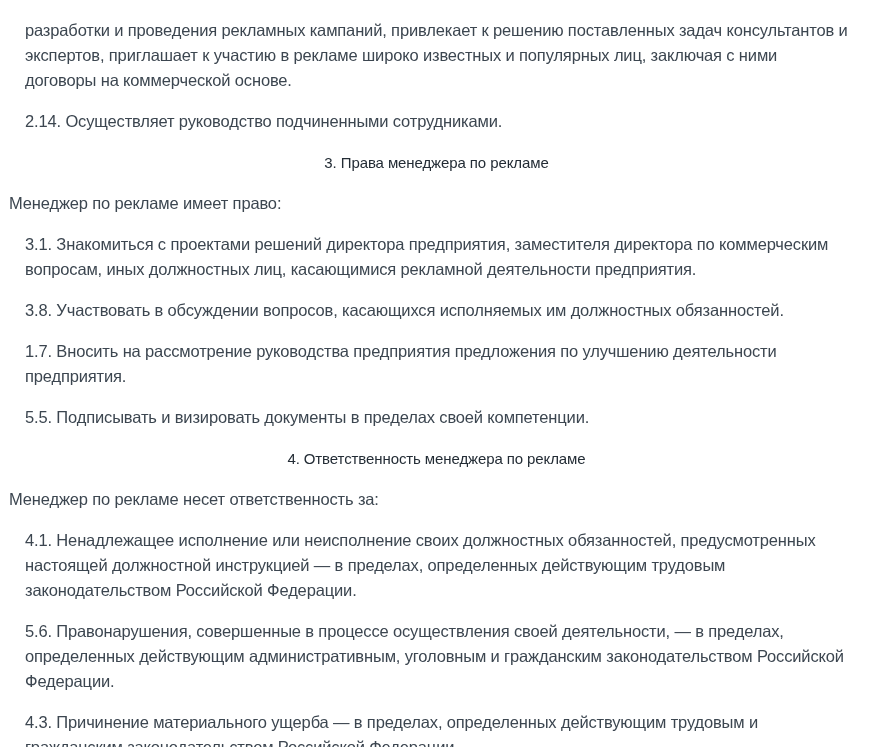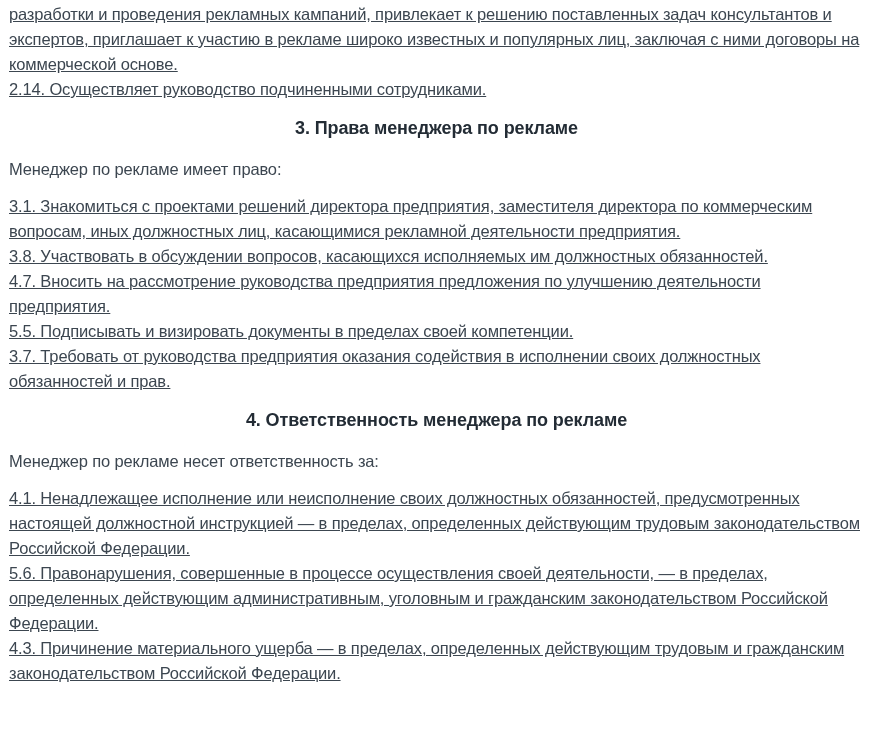--- a/index.html
+++ b/index.html
@@ -16,46 +16,44 @@
   .doc {
     box-sizing: border-box;
     width: 873px;
     padding: 2px 9px 10px 9px;
     font-size: 16.5px;
     line-height: 25px;
     letter-spacing: -0.15px;
     color: var(--text-color, #3c4650);
   }
   .doc-text {
-    margin: 0;
-    text-decoration: underline;
+    margin: 16px;
   }
   .doc-intro {
     margin: 4px 0 12px 0;
   }
   .doc-heading {
-    font-size: 18px;
-    font-weight: 700;
+    font-size: 15px;
+    font-weight: 400;
     text-align: center;
     margin: 14px 0 16px 0;
     color: var(--heading-color, #232c35);
     letter-spacing: -0.1px;
   }
 </style>
 </head>
 <body style="background: rgb(255, 255, 255);">
 
 <main class="doc" id="doc-root">
     <p class="doc-text">разработки и проведения рекламных кампаний, привлекает к решению поставленных задач консультантов и экспертов, приглашает к участию в рекламе широко известных и популярных лиц, заключая с ними договоры на коммерческой основе.</p>
     <p class="doc-text">2.14. Осуществляет руководство подчиненными сотрудниками.</p>
     <h3 class="doc-heading">3. Права менеджера по рекламе</h3>
     <p class="doc-intro">Менеджер по рекламе имеет право:</p>
     <p class="doc-text">3.1. Знакомиться с проектами решений директора предприятия, заместителя директора по коммерческим вопросам, иных должностных лиц, касающимися рекламной деятельности предприятия.</p>
     <p class="doc-text">3.8. Участвовать в обсуждении вопросов, касающихся исполняемых им должностных обязанностей.</p>
-    <p class="doc-text">4.7. Вносить на рассмотрение руководства предприятия предложения по улучшению деятельности предприятия.</p>
+    <p class="doc-text">1.7. Вносить на рассмотрение руководства предприятия предложения по улучшению деятельности предприятия.</p>
     <p class="doc-text">5.5. Подписывать и визировать документы в пределах своей компетенции.</p>
-    <p class="doc-text">3.7. Требовать от руководства предприятия оказания содействия в исполнении своих должностных обязанностей и прав.</p>
     <h3 class="doc-heading">4. Ответственность менеджера по рекламе</h3>
     <p class="doc-intro">Менеджер по рекламе несет ответственность за:</p>
     <p class="doc-text">4.1. Ненадлежащее исполнение или неисполнение своих должностных обязанностей, предусмотренных настоящей должностной инструкцией — в пределах, определенных действующим трудовым законодательством Российской Федерации.</p>
     <p class="doc-text">5.6. Правонарушения, совершенные в процессе осуществления своей деятельности, — в пределах, определенных действующим административным, уголовным и гражданским законодательством Российской Федерации.</p>
     <p class="doc-text">4.3. Причинение материального ущерба — в пределах, определенных действующим трудовым и гражданским законодательством Российской Федерации.</p>
   </main>
 
 </body></html>

